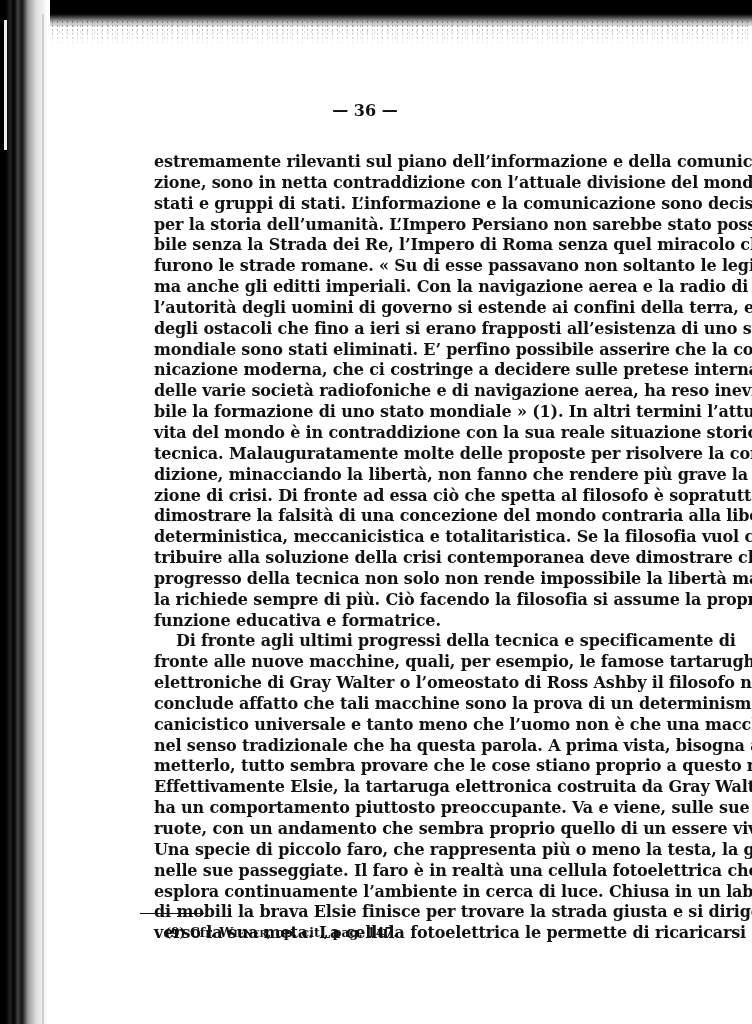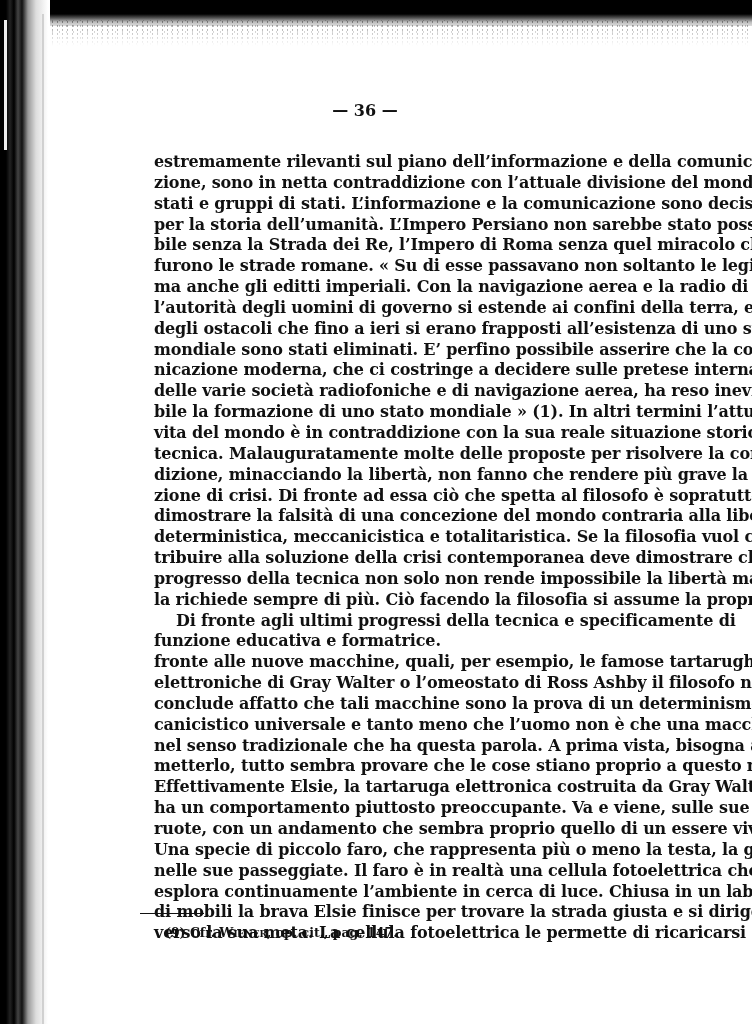--- a/index.html
+++ b/index.html
@@ -85,22 +85,22 @@
     <span class="line">bile la formazione di uno stato mondiale » (1). In altri termini l’attuale</span>
     <span class="line">vita del mondo è in contraddizione con la sua reale situazione storica e</span>
     <span class="line">tecnica. Malauguratamente molte delle proposte per risolvere la contrad-</span>
     <span class="line">dizione, minacciando la libertà, non fanno che rendere più grave la situa-</span>
     <span class="line">zione di crisi. Di fronte ad essa ciò che spetta al filosofo è sopratutto di</span>
     <span class="line">dimostrare la falsità di una concezione del mondo contraria alla libertà,</span>
     <span class="line">deterministica, meccanicistica e totalitaristica. Se la filosofia vuol con-</span>
     <span class="line">tribuire alla soluzione della crisi contemporanea deve dimostrare che il</span>
     <span class="line">progresso della tecnica non solo non rende impossibile la libertà ma anzi</span>
     <span class="line">la richiede sempre di più. Ciò facendo la filosofia si assume la propria</span>
+    <span class="line last">funzione educativa e formatrice.</span>
     <span class="line indent">Di fronte agli ultimi progressi della tecnica e specificamente di</span>
-    <span class="line last">funzione educativa e formatrice.</span>
     <span class="line">fronte alle nuove macchine, quali, per esempio, le famose tartarughe</span>
     <span class="line">elettroniche di Gray Walter o l’omeostato di Ross Ashby il filosofo non</span>
     <span class="line">conclude affatto che tali macchine sono la prova di un determinismo mec-</span>
     <span class="line">canicistico universale e tanto meno che l’uomo non è che una macchina</span>
     <span class="line">nel senso tradizionale che ha questa parola. A prima vista, bisogna am-</span>
     <span class="line">metterlo, tutto sembra provare che le cose stiano proprio a questo modo.</span>
     <span class="line">Effettivamente Elsie, la tartaruga elettronica costruita da Gray Walter,</span>
     <span class="line">ha un comportamento piuttosto preoccupante. Va e viene, sulle sue tre</span>
     <span class="line">ruote, con un andamento che sembra proprio quello di un essere vivente.</span>
     <span class="line">Una specie di piccolo faro, che rappresenta più o meno la testa, la guida</span>

